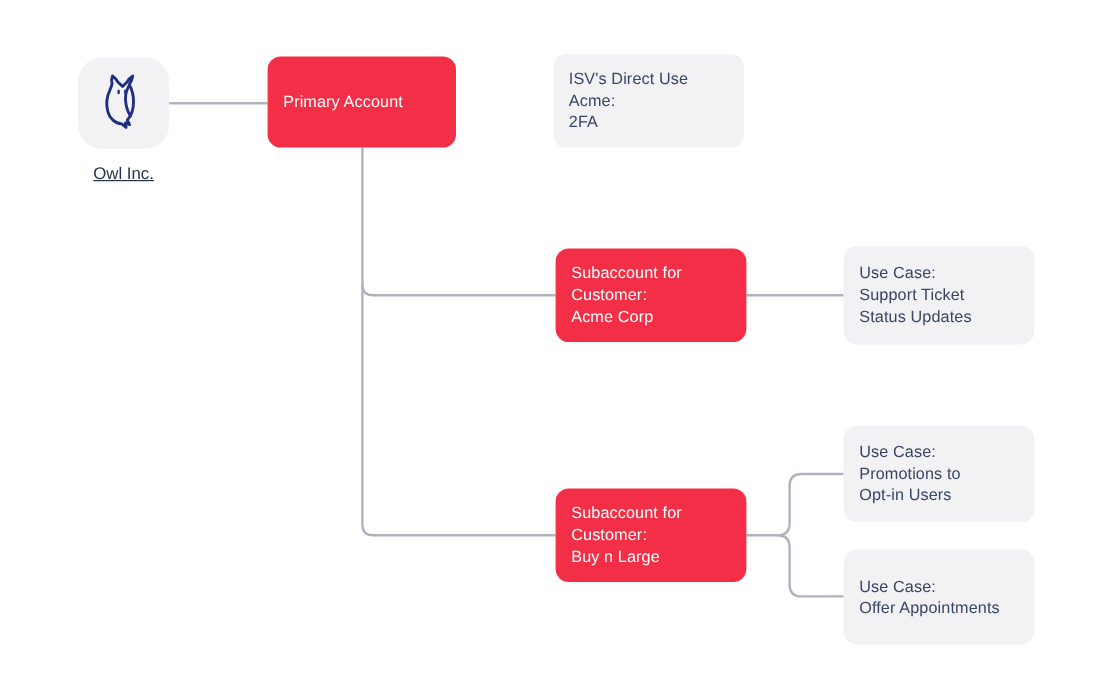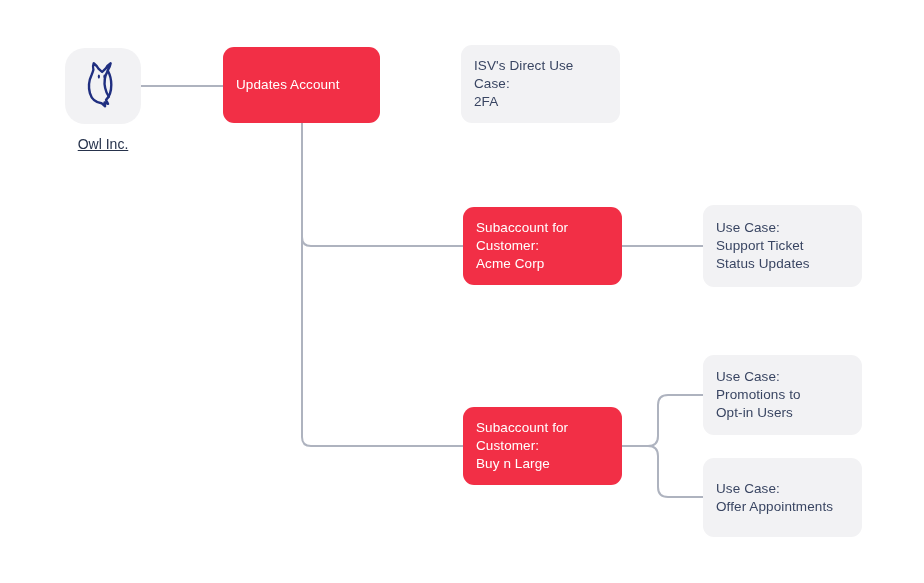--- a/index.html
+++ b/index.html
@@ -117,23 +117,23 @@
           C10.2 12.2 10.8 10.6 11.2 9
           C10.6 7 10.7 5 11.5 3 Z"></path>
         <path class="stroke" d="M24.2 10.2 C21.6 14.8 20.8 20.4 22 25.6 C22.6 28.4 23.8 31.6 25.4 33.6" stroke-width="1.8"></path>
         <ellipse class="fill" cx="16.2" cy="15.2" rx="1" ry="1.9"></ellipse>
         <ellipse class="fill" cx="21.3" cy="15.2" rx="1" ry="1.9"></ellipse>
       </svg>
     </span>
   </div>
   <div class="owl-label">Owl Inc.</div>
 
-  <div class="node red node-primary">Updates Account</div>
+  <div class="node red node-primary">Primary Account</div>
 
-  <div class="node gray node-isv">ISV's Direct Use Case:
+  <div class="node gray node-isv">ISV's Direct Use Acme:
 2FA</div>
 
   <div class="node red node-acme">Subaccount for
 Customer:
 Acme Corp</div>
 
   <div class="node gray node-support">Use Case:
 Support Ticket
 Status Updates</div>
 

